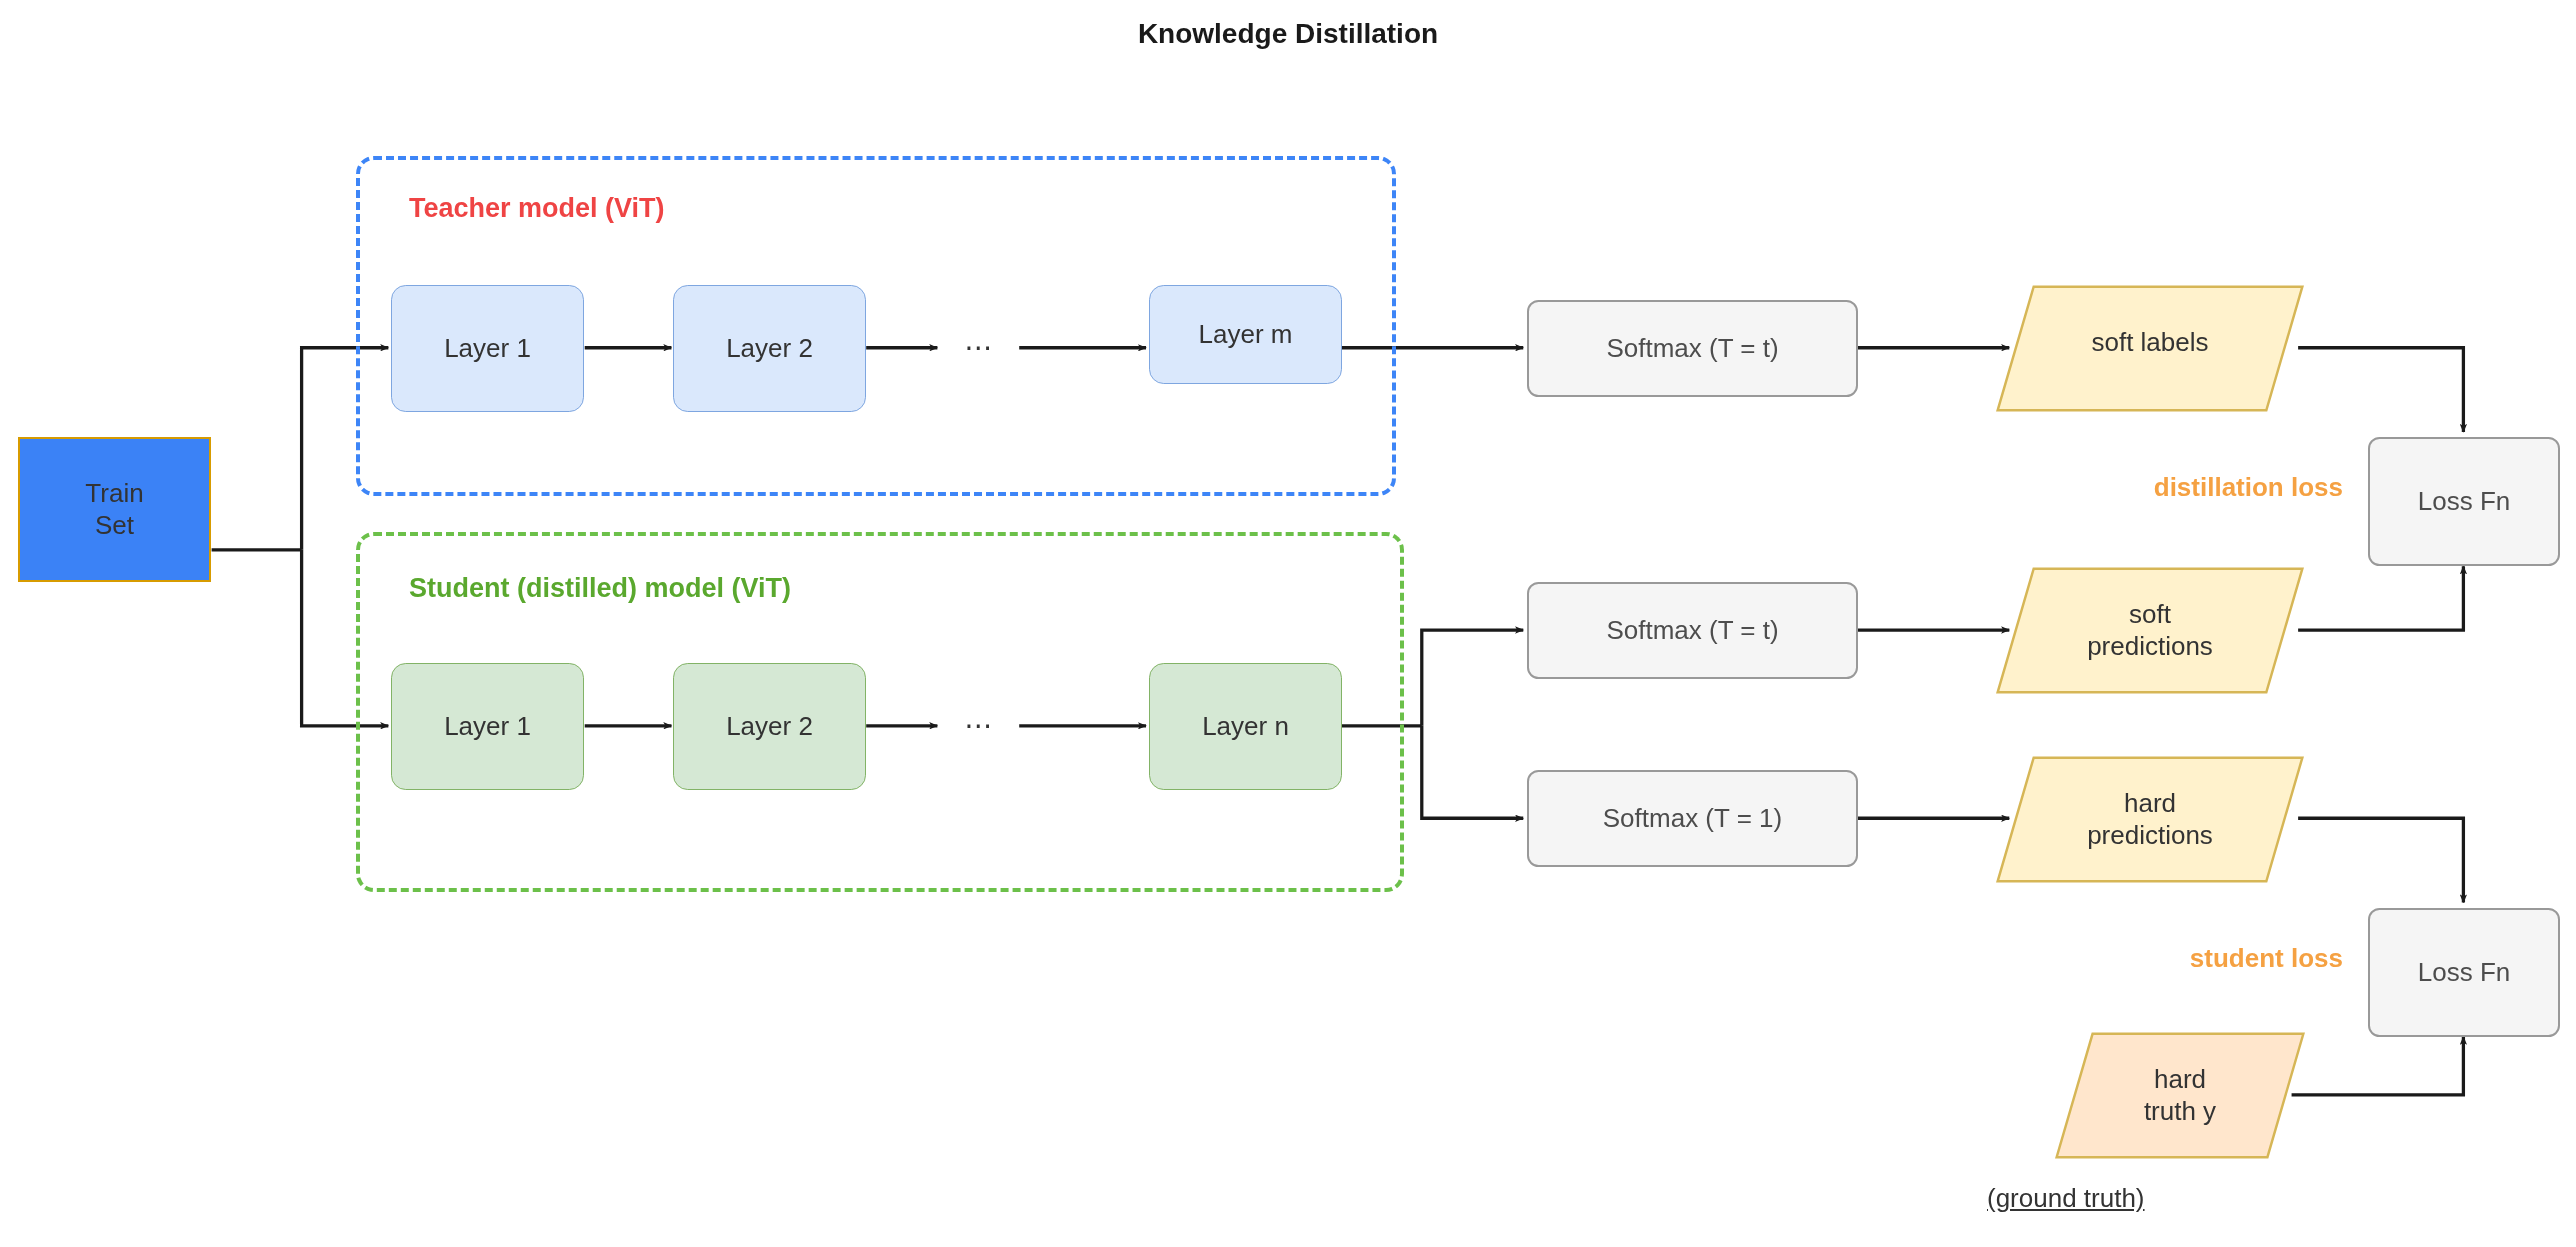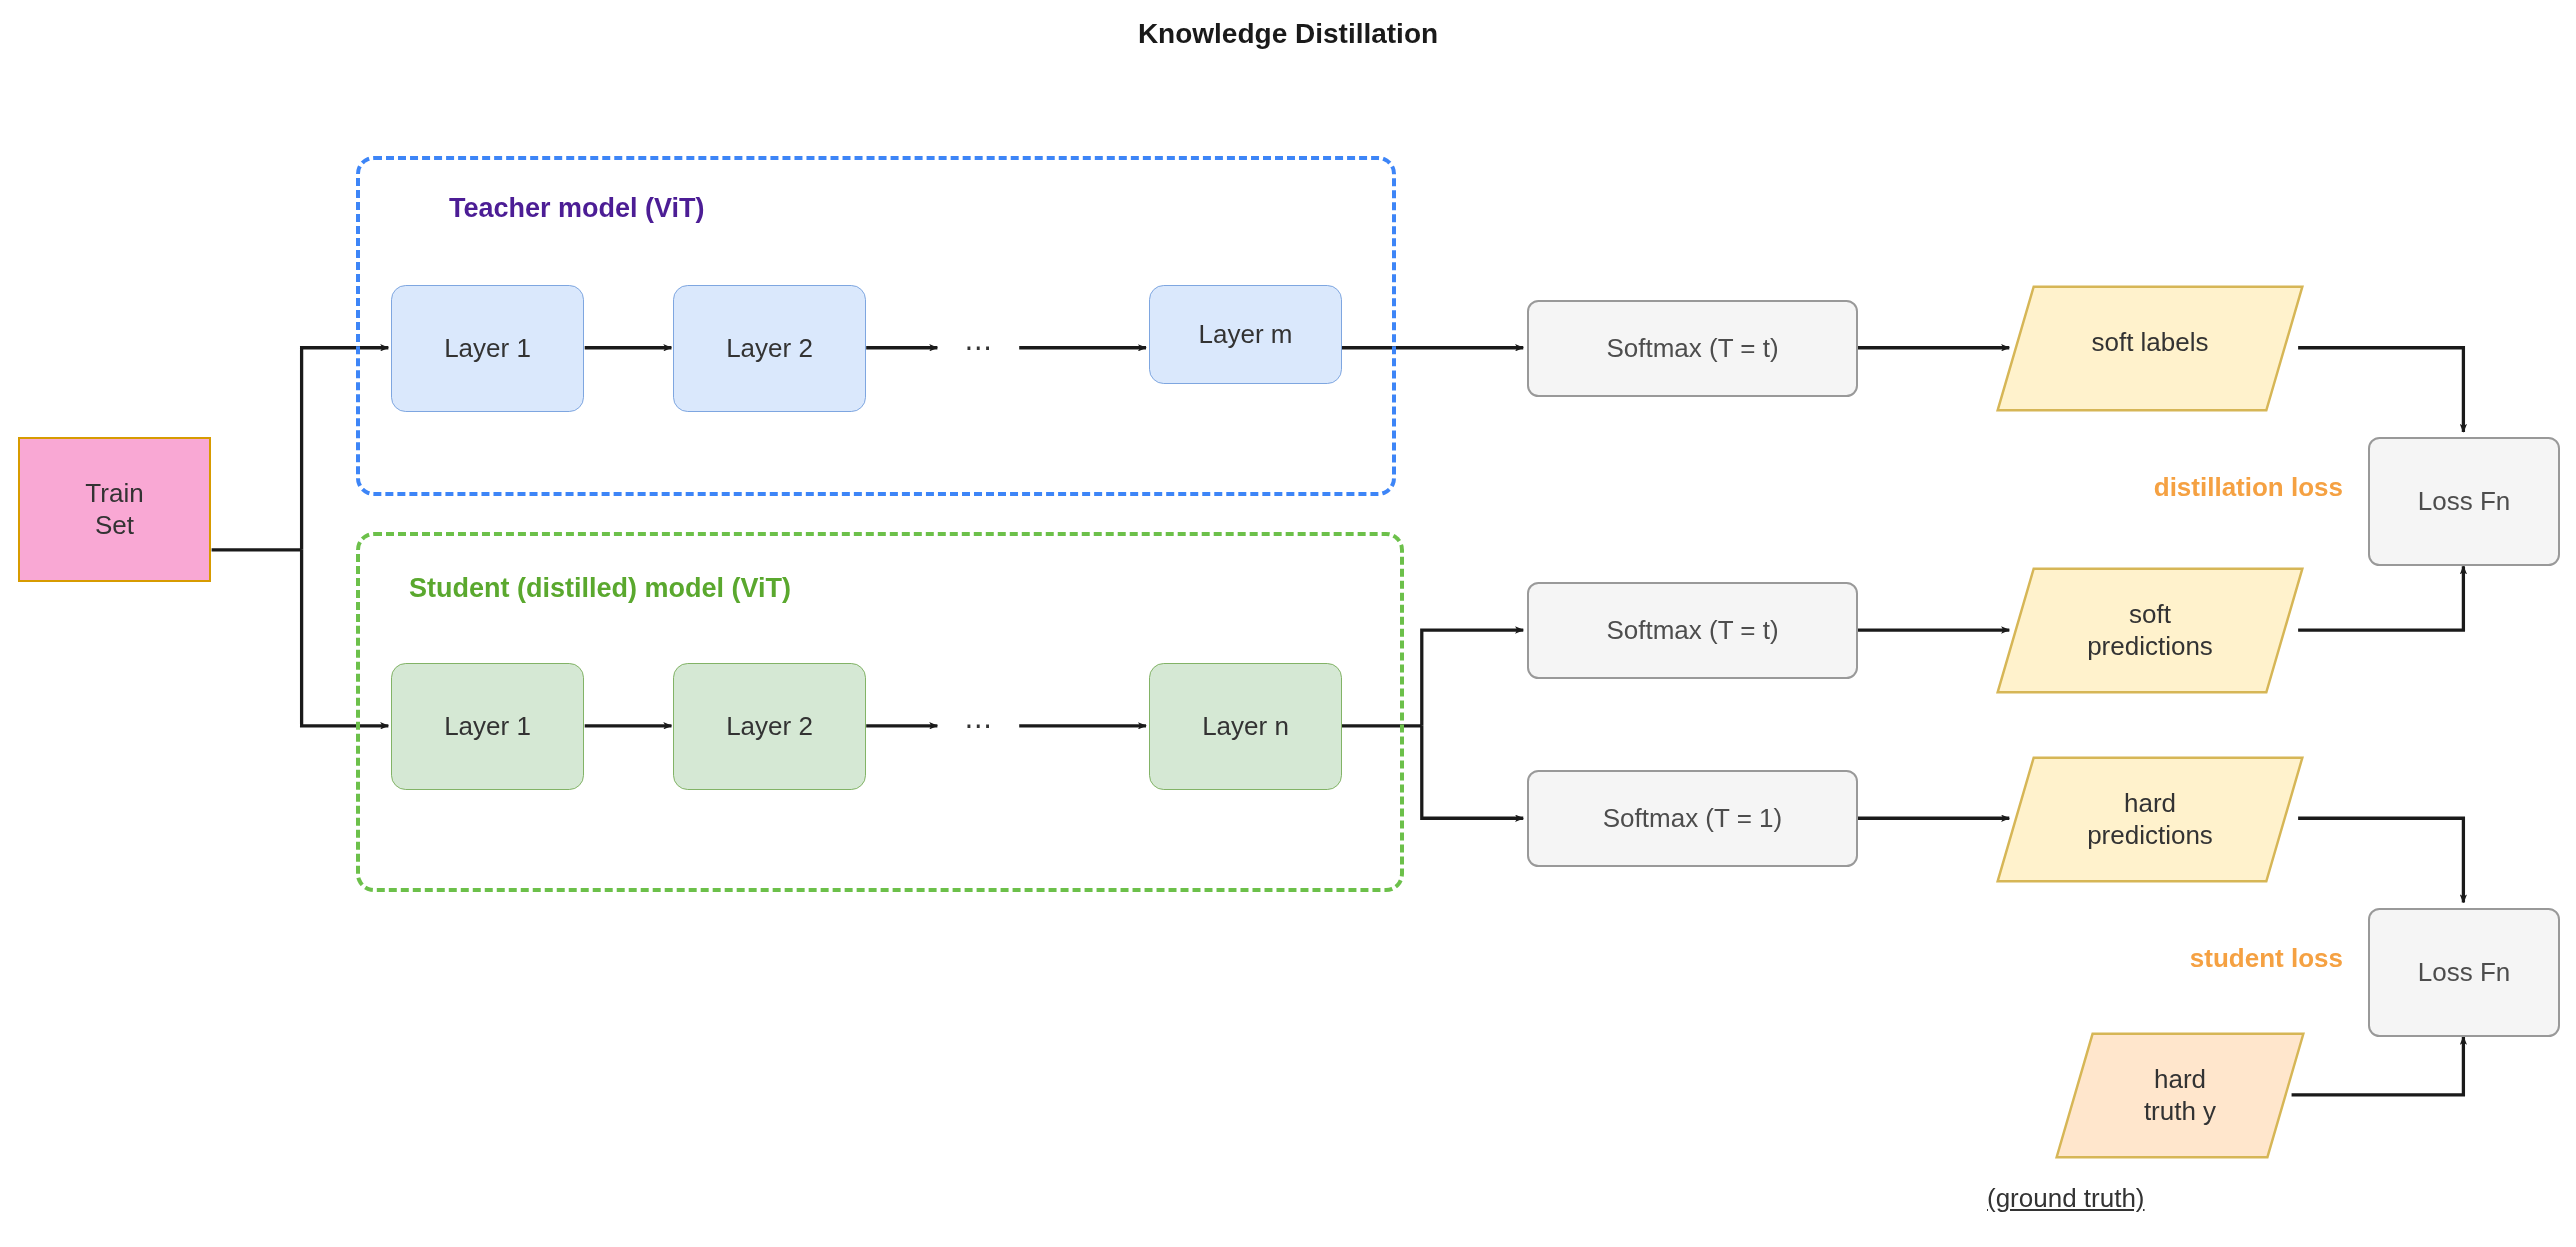--- a/index.html
+++ b/index.html
@@ -56,21 +56,21 @@
     background: transparent;
   }
   #teacher-group { border-color: #3d85f7; }
   #student-group { border-color: #6cc04a; }
   .group-label {
     position: absolute;
     font-size: 27px;
     font-weight: bold;
     white-space: nowrap;
   }
-  #teacher-label { color: #4c1d95; margin-left: 40px; }
+  #teacher-label { color: #ef4444; }
   #student-label { color: #5aa82e; }
 
   
   .layer-box {
     border-radius: 14.7px;
     font-size: 26px;
   }
   .layer-teacher {
     background: #dae8fc;
     border: 1.6px solid #7ea6e0;
@@ -80,21 +80,21 @@
     border: 1.6px solid #82b366;
   }
   
   .ellipsis {
     font-size: 28px;
     color: #333333;
     letter-spacing: 2.5px;
   }
   
   #train-set {
-    background: #f9a8d4;
+    background: #3b82f6;
     border: 2.5px solid #d79b00;
     border-radius: 0;
     font-size: 26px;
   }
   
   .proc-box {
     background: #f5f5f5;
     border: 2.5px solid #999999;
     border-radius: 11.5px;
     font-size: 26px;

